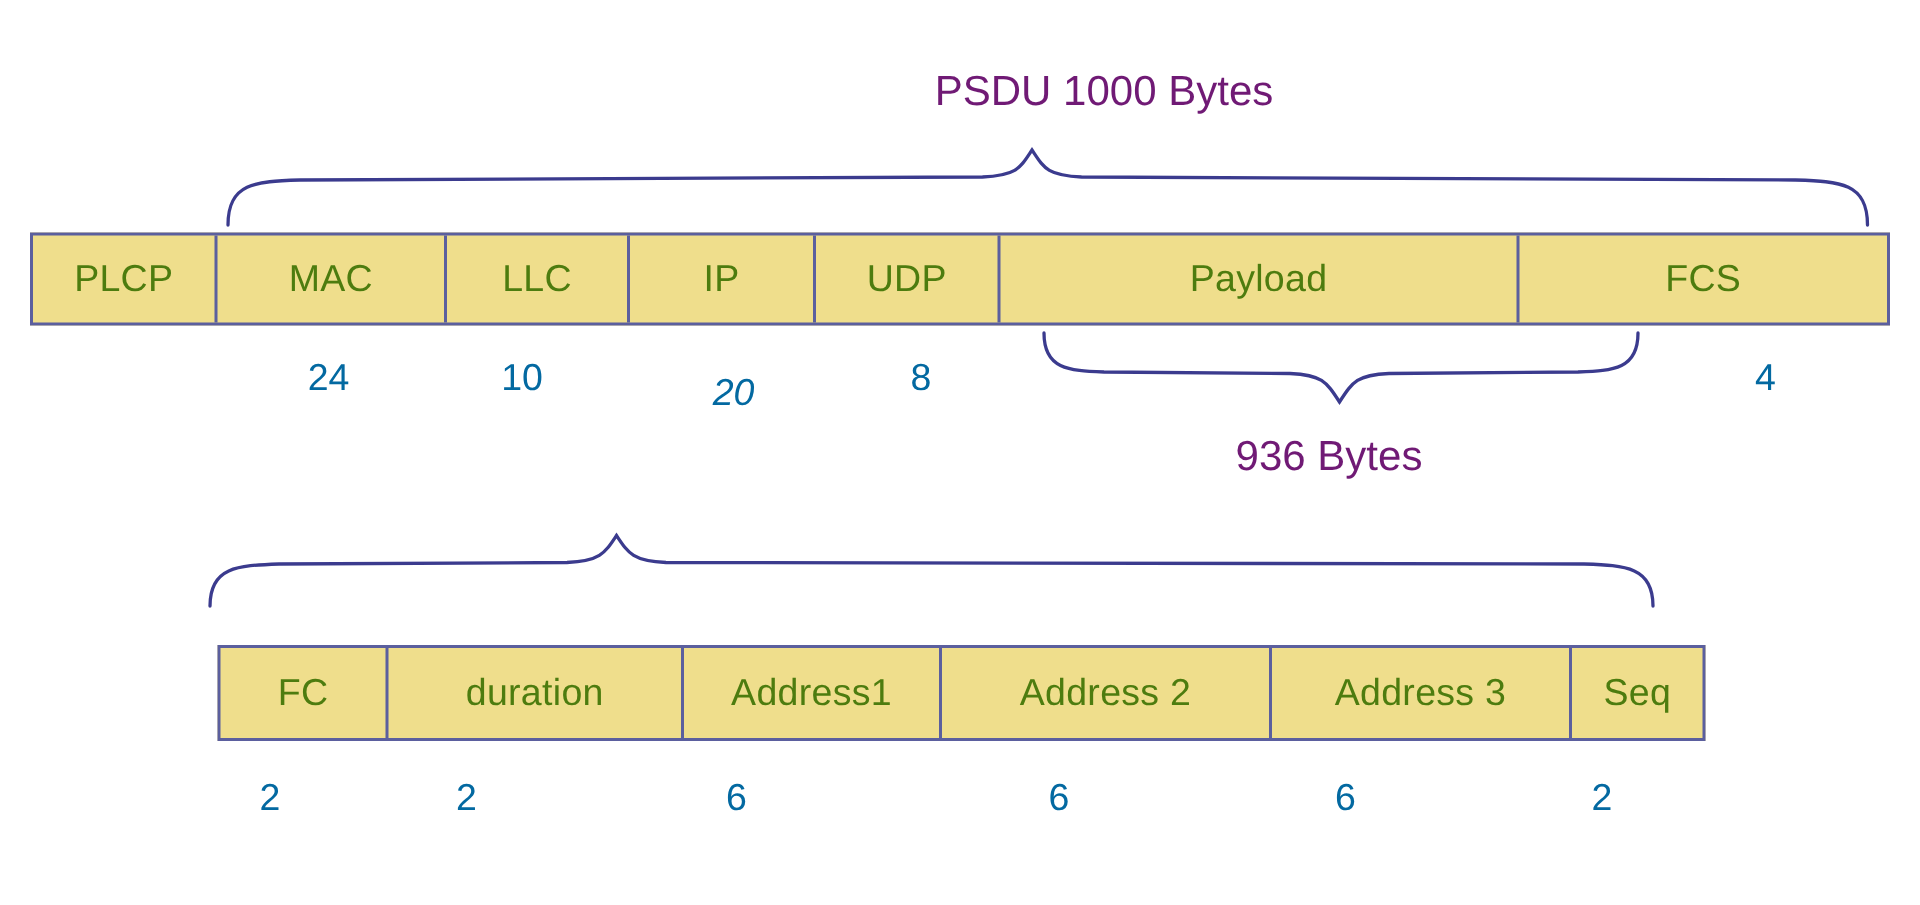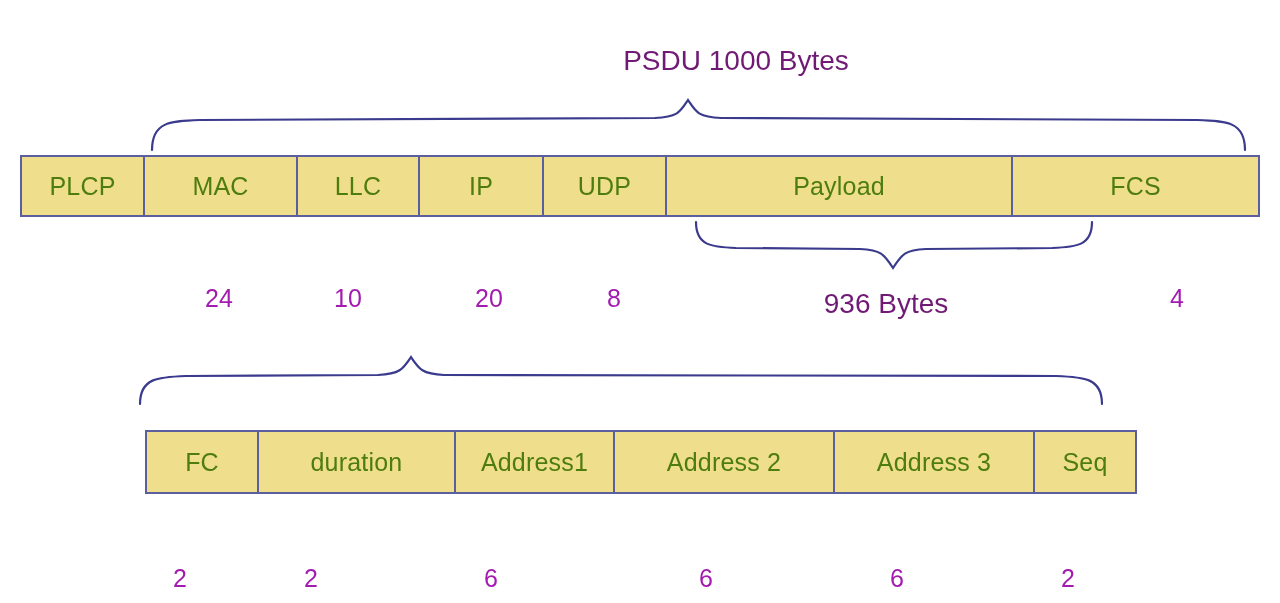--- a/index.html
+++ b/index.html
@@ -43,26 +43,25 @@
     color: #4d7c0f;
     font-size: 25px;
     letter-spacing: 0.2px;
     white-space: nowrap;
     overflow: hidden;
   }
   .cell:last-child { border-right: none; }
 
   .size-label {
     position: absolute;
-    color: #a21caf;
+    color: #0369a1;
     font-size: 25px;
     text-align: left;
     white-space: nowrap;
     transform: translateX(-50%);
-    margin-top: 46px;
   }
   .brace-label {
     position: absolute;
     color: #701a75;
     font-size: 28px;
     text-align: center;
     white-space: nowrap;
     transform: translateX(-50%);
   }
 </style>
@@ -90,30 +89,30 @@
     <div class="cell" style="width:153px;">MAC</div>
     <div class="cell" style="width:122px;">LLC</div>
     <div class="cell" style="width:124px;">IP</div>
     <div class="cell" style="width:123px;">UDP</div>
     <div class="cell" style="width:346px;">Payload</div>
     <div class="cell" style="flex:1 1 auto;">FCS</div>
   </div>
 
   <div class="size-label" style="left:219px; top:238px;">24</div>
   <div class="size-label" style="left:348px; top:238px;">10</div>
-  <div class="size-label" style="left:489px; top:238px;">20</div>
+  <div class="size-label" style="left:489px; top:248px;font-style:italic;">20</div>
   <div class="size-label" style="left:614px; top:238px;">8</div>
   <div class="size-label" style="left:1177px; top:238px;">4</div>
 
   <div class="brace-label" style="left:886px; top:288px;text-align:center;">936 Bytes</div>
 
   <div class="packet-row" style="left:145px; top:430px; width:992px; height:64px;">
     <div class="cell" style="width:112px;">FC</div>
     <div class="cell" style="width:197px;">duration</div>
-    <div class="cell" style="width:159px;">Address1</div>
+    <div class="cell" style="width:172px;">Address1</div>
     <div class="cell" style="width:220px;">Address 2</div>
     <div class="cell" style="width:200px;">Address 3</div>
     <div class="cell" style="flex:1 1 auto;">Seq</div>
   </div>
 
   <div class="size-label" style="left:180px; top:518px;">2</div>
   <div class="size-label" style="left:311px; top:518px;">2</div>
   <div class="size-label" style="left:491px; top:518px;">6</div>
   <div class="size-label" style="left:706px; top:518px;">6</div>
   <div class="size-label" style="left:897px; top:518px;">6</div>

